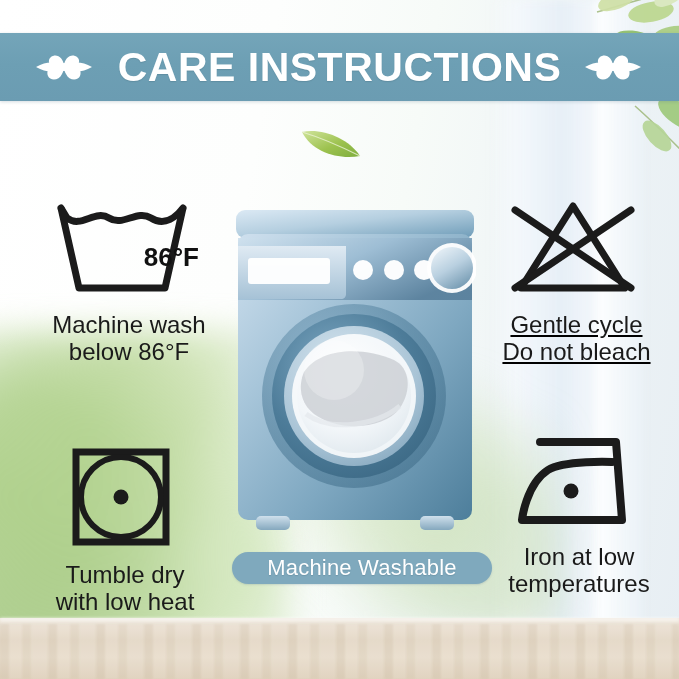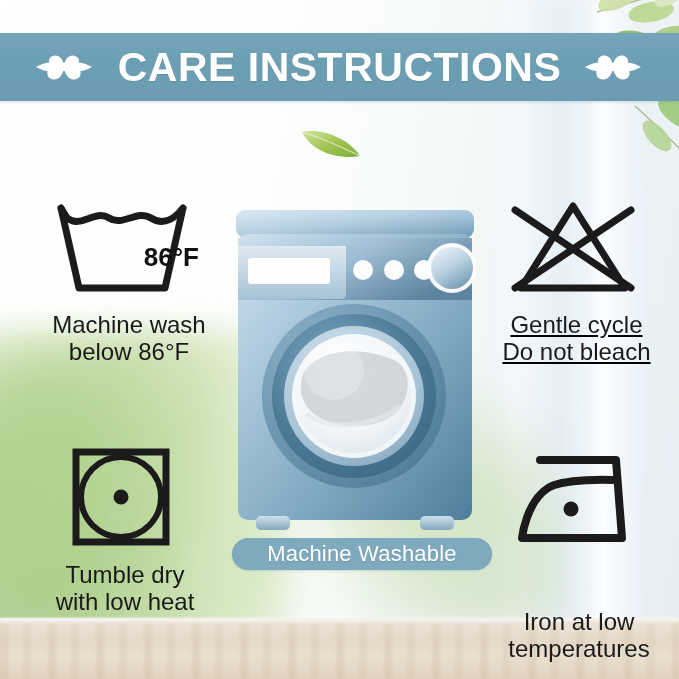--- a/index.html
+++ b/index.html
@@ -101,34 +101,34 @@
     text-align:center;
     color:#1a1a1a;
     font-size:24px;
     line-height:1.14;
     white-space:pre-line;
     margin-left:8px;
   }
   #cell-wash   {left:30px; top:196px; width:190px;}
   #cell-bleach {left:470px;top:196px; width:205px;text-decoration:underline;}
   #cell-dry    {left:26px; top:446px; width:190px;}
-  #cell-iron   {left:475px;top:446px; width:200px;gap:47px;}
+  #cell-iron   {left:475px;top:428px; width:200px;}
 
   .wash-temp{
     position:absolute;left:0;right:0;top:46px;
     text-align:right;font-size:26px;font-weight:bold;color:#111;
   }
   .sym-wrap{position:relative;}
 
   
   .machine{position:absolute;left:234px;top:208px;width:242px;height:326px;}
 
   
   .badge{
-    position:absolute;left:232px;top:538px;width:260px;height:32px;
+    position:absolute;left:232px;top:552px;width:260px;height:32px;
     background:#7fa9bd;
     border-radius:16px;
     display:flex;align-items:center;justify-content:center;
     box-shadow:0 1px 2px rgba(90,120,140,0.22);
   }
   .badge span{
     color:#ffffff;font-size:22px;letter-spacing:0.2px;white-space:nowrap;
     text-shadow:0 1px 1px rgba(70,105,122,0.28);
   }
 </style>

